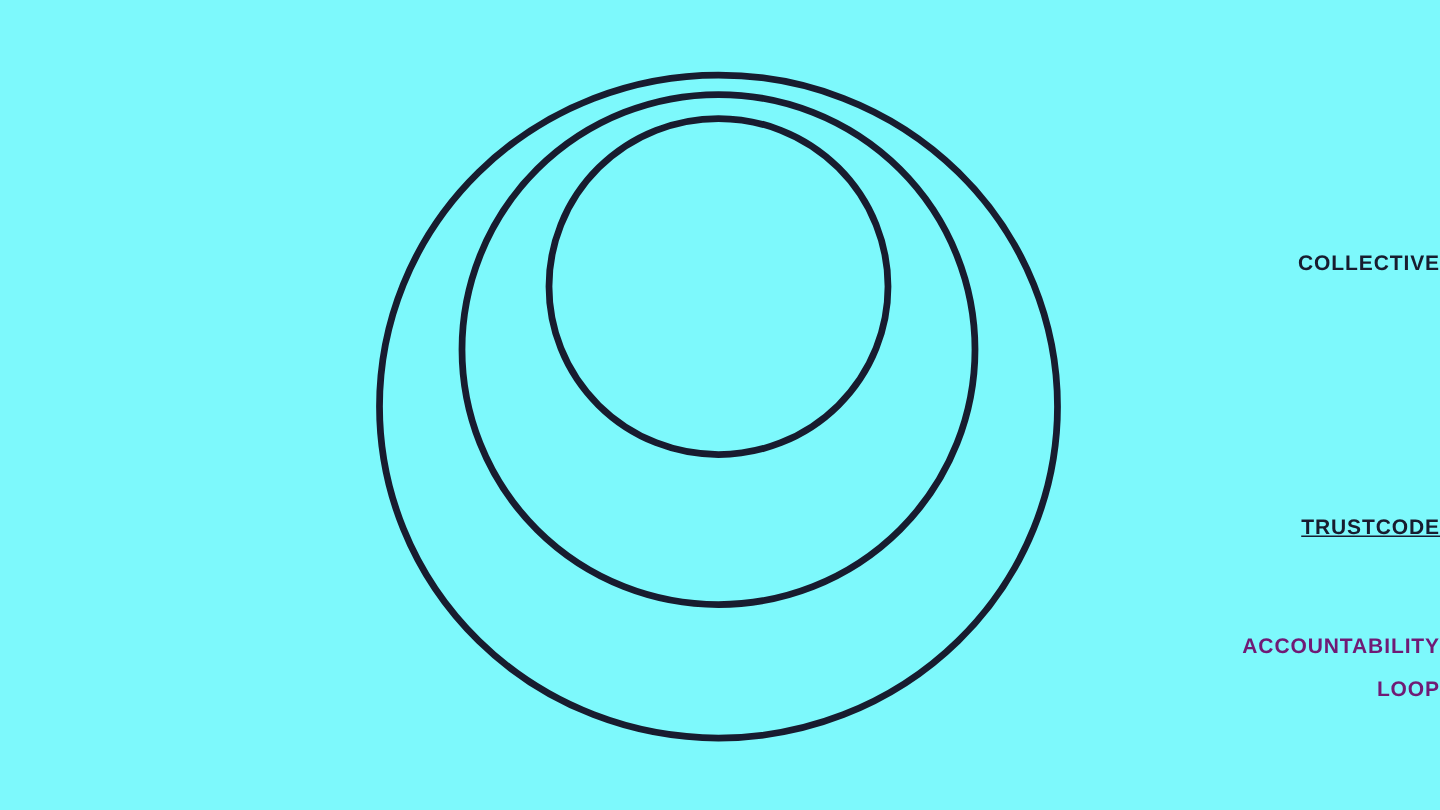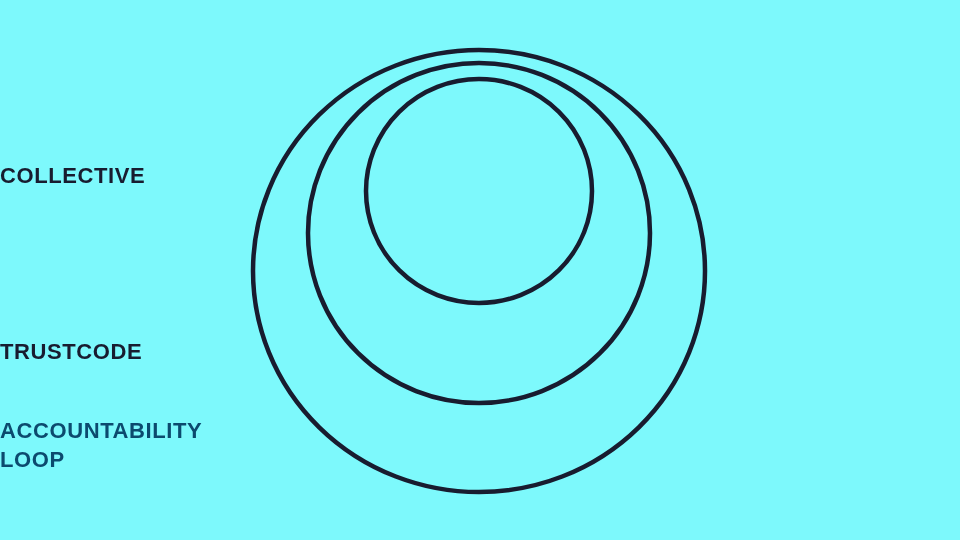--- a/index.html
+++ b/index.html
@@ -22,23 +22,23 @@
     display: block;
   }
   .ring {
     fill: none;
     stroke-width: 4.5;
   }
   .label {
     position: absolute;
     left: 0;
     width: 960px;
-    text-align: left;
+    text-align: right;
     font-weight: bold;
-    font-size: 22px;
+    font-size: 14px;
     line-height: 29px;
     letter-spacing: 0.6px;
   }
   .label-collective   { top: 161px; }
   .label-trustcode    { top: 337px; }
   .label-accountability { top: 416px; }
 </style>
 </head>
 <body>
 
@@ -47,22 +47,22 @@
   <svg class="rings-svg" viewBox="0 0 960 540" aria-hidden="true">
     <ellipse class="ring" cx="479" cy="271" rx="226" ry="221" stroke="#181C2F"></ellipse>
     <ellipse class="ring" cx="479" cy="233" rx="171" ry="170" stroke="#181C2F"></ellipse>
     <ellipse class="ring" cx="479" cy="191" rx="113" ry="112" stroke="#181C2F"></ellipse>
   </svg>
 
   <div class="label label-collective" style="color: rgb(24, 28, 47);">
     <span>COLLECTIVE</span><br>
   </div>
 
-  <div class="label label-trustcode" style="color: rgb(24, 28, 47);">
+  <div class="label label-trustcode" style="color: rgb(24, 28, 47); text-decoration: underline;">
     <span>TRUSTCODE</span>
   </div>
 
-  <div class="label label-accountability" style="color: #0c4a6e;">
+  <div class="label label-accountability" style="color: #701a75;">
     <span>ACCOUNTABILITY</span><br>
     <span>LOOP</span>
   </div>
 
 </div>
 
 </body></html>

